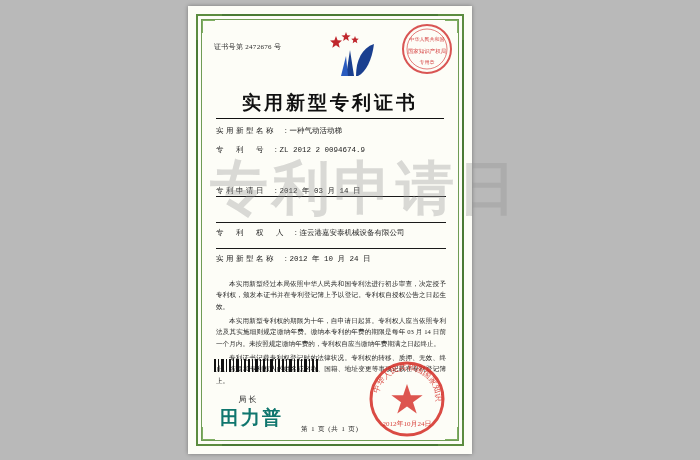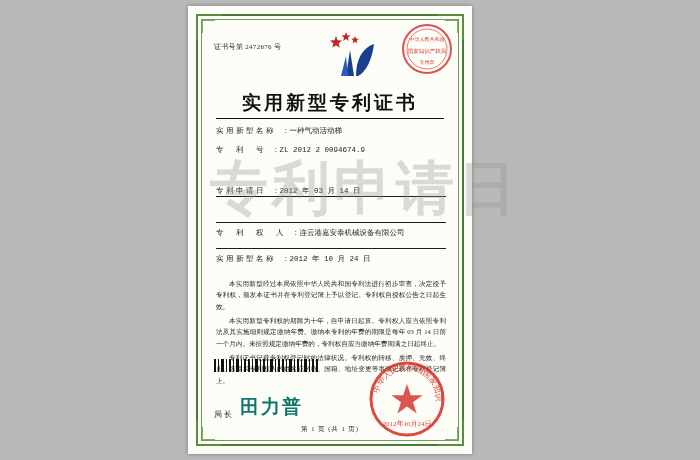--- a/index.html
+++ b/index.html
@@ -81,21 +81,21 @@
   .body-text{
     position:absolute;left:28px;right:26px;top:258px;
     font-size:6.6px;line-height:1.72;color:#1f1f1f;text-align:justify;
     text-indent:13px;
   }
   .body-text p{margin:0 0 3px 0;}
   .barcode{
     position:absolute;left:26px;top:352px;width:104px;height:13px;
   }
   .sign-row{
-    position:absolute;left:26px;top:388px;display:flex;align-items:flex-end;
+    position:absolute;left:26px;top:388px;display:flex;align-items:center;flex-direction:column;
   }
   .sign-label{font-size:8px;letter-spacing:2px;color:#1a1a1a;}
   .sign-name{
     font-size:19px;margin-left:6px;color:#0f766e;
     font-family:"Liberation Serif", serif;font-weight:bold;
     transform:skewX(-4px);letter-spacing:2px;
   }
   .big-seal{
     position:absolute;left:178px;top:352px;width:82px;height:82px;
   }

